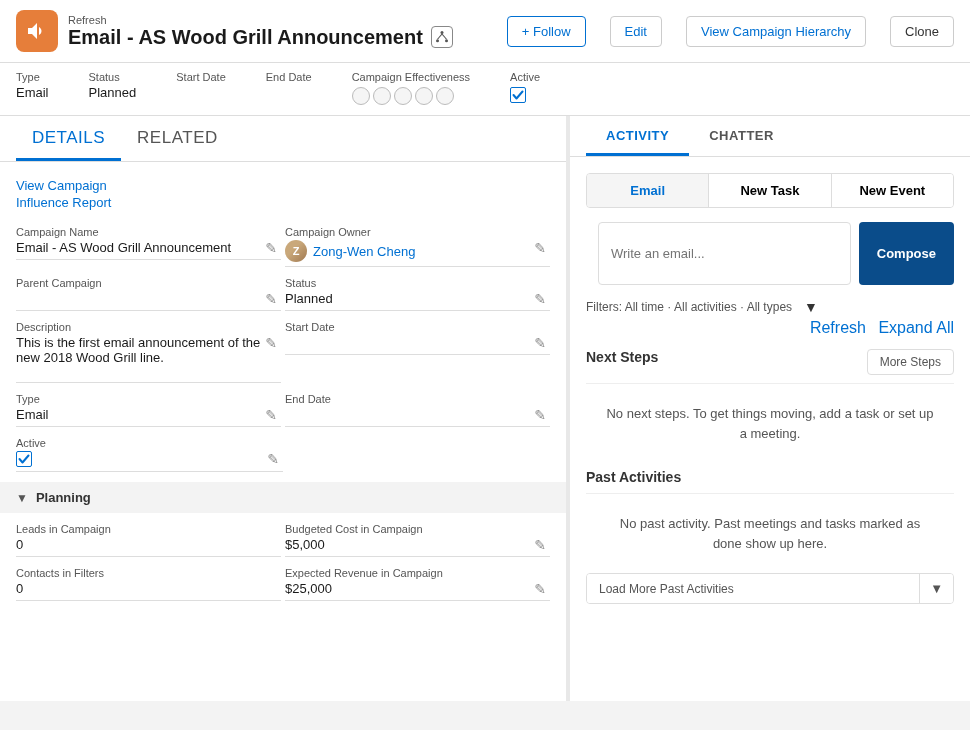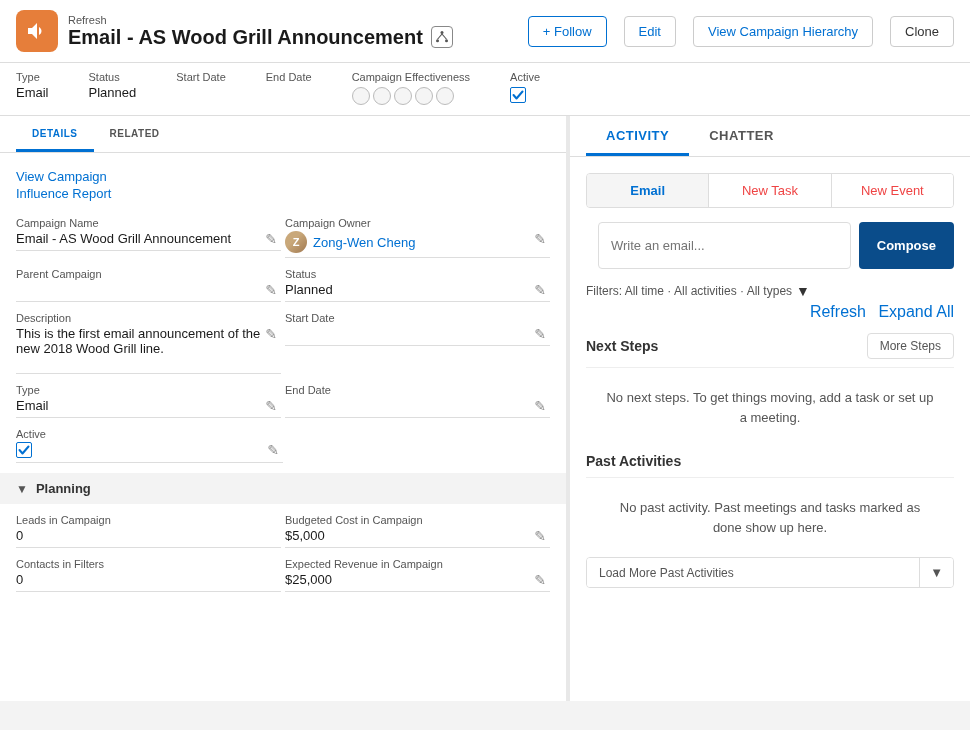--- a/index.html
+++ b/index.html
@@ -26,21 +26,21 @@
     .header-title-block { display: flex; flex-direction: column; }
     .header-label { font-size: 11px; color: #555; }
     .header-title { font-size: 20px; font-weight: 600; color: #1a1a1a; display: flex; align-items: center; gap: 8px; }
     .hierarchy-icon {
       width: 22px; height: 22px;
       border: 1.5px solid #888;
       border-radius: 4px;
       display: flex; align-items: center; justify-content: center;
       cursor: pointer;
     }
-    .header-actions { display: flex; align-items: center; gap: 17px; }
+    .header-actions { display: flex; align-items: center; gap: 24px; }
     .btn {
       padding: 7px 14px;
       border-radius: 4px;
       border: 1px solid #ccc;
       background: #fff;
       color: #0070d2;
       font-size: 13px;
       cursor: pointer;
       font-weight: 400;
     }
@@ -105,22 +105,22 @@
       flex-direction: column;
       overflow: hidden;
     }
     .tab-bar {
       display: flex;
       border-bottom: 1px solid #ddd;
       padding: 0 16px;
     }
     .tab {
       padding: 12px 16px 10px 16px;
-      font-size: 10px;
-      font-weight: 700;
+      font-size: 17px;
+      font-weight: 400;
       color: #555;
       cursor: pointer;
       border-bottom: 3px solid transparent;
       letter-spacing: 0.5px;
     }
     .tab.active {
       color: #0070d2;
       border-bottom: 3px solid #0070d2;
     }
     .left-content { padding: 16px; overflow-y: auto; flex: 1; }
@@ -196,26 +196,26 @@
       border: 1px solid #ddd;
       border-radius: 4px;
       overflow: hidden;
       margin-bottom: 14px;
     }
     .activity-btn {
       flex: 1;
       padding: 9px 0;
       text-align: center;
       font-size: 13px;
-      color: #ef4444;
+      color: #000000;
       cursor: pointer;
       background: #fff;
       border: none;
       border-right: 1px solid #ddd;
-      font-weight: 400;
+      font-weight: 700;
     }
     .activity-btn.active {
       background: #f5f5f5;
       font-weight: 600;
       color: #0070d2;
     }
     .activity-btn:last-child { border-right: none; }
 
     .compose-row {
       display: flex;
@@ -226,50 +226,50 @@
       flex: 1;
       padding: 8px 12px;
       border: 1px solid #ddd;
       border-radius: 4px;
       font-size: 13px;
       color: #888;
       outline: none;
       margin-left: 12px;
     }
     .compose-btn {
-      padding: 16px 18px;
+      padding: 24px 18px;
       background: #0a4c8a;
       color: #fff;
       border: none;
       border-radius: 4px;
       font-size: 13px;
       cursor: pointer;
       font-weight: 600;
     }
 
     .filter-row {
       font-size: 12px;
       color: #555;
       display: flex;
       align-items: center;
-      gap: 4px;
+      gap: 12px;
       margin-bottom: 4px;
     }
     .filter-icon { color: #333; font-size: 14px; }
     .action-row {
       text-align: right;
       font-size: 16px;
       color: #0070d2;
       margin-bottom: 12px;
     }
     .action-link { color: #0070d2; cursor: pointer; margin-left: 8px; }
 
     .section-title-row {
       display: flex;
-      align-items: center;
+      align-items: flex-start;
       justify-content: space-between;
       margin-bottom: 8px;
     }
     .section-title {
       font-size: 14px;
       font-weight: 600;
       color: #333;
     }
     .more-steps-btn {
       padding: 5px 12px;

